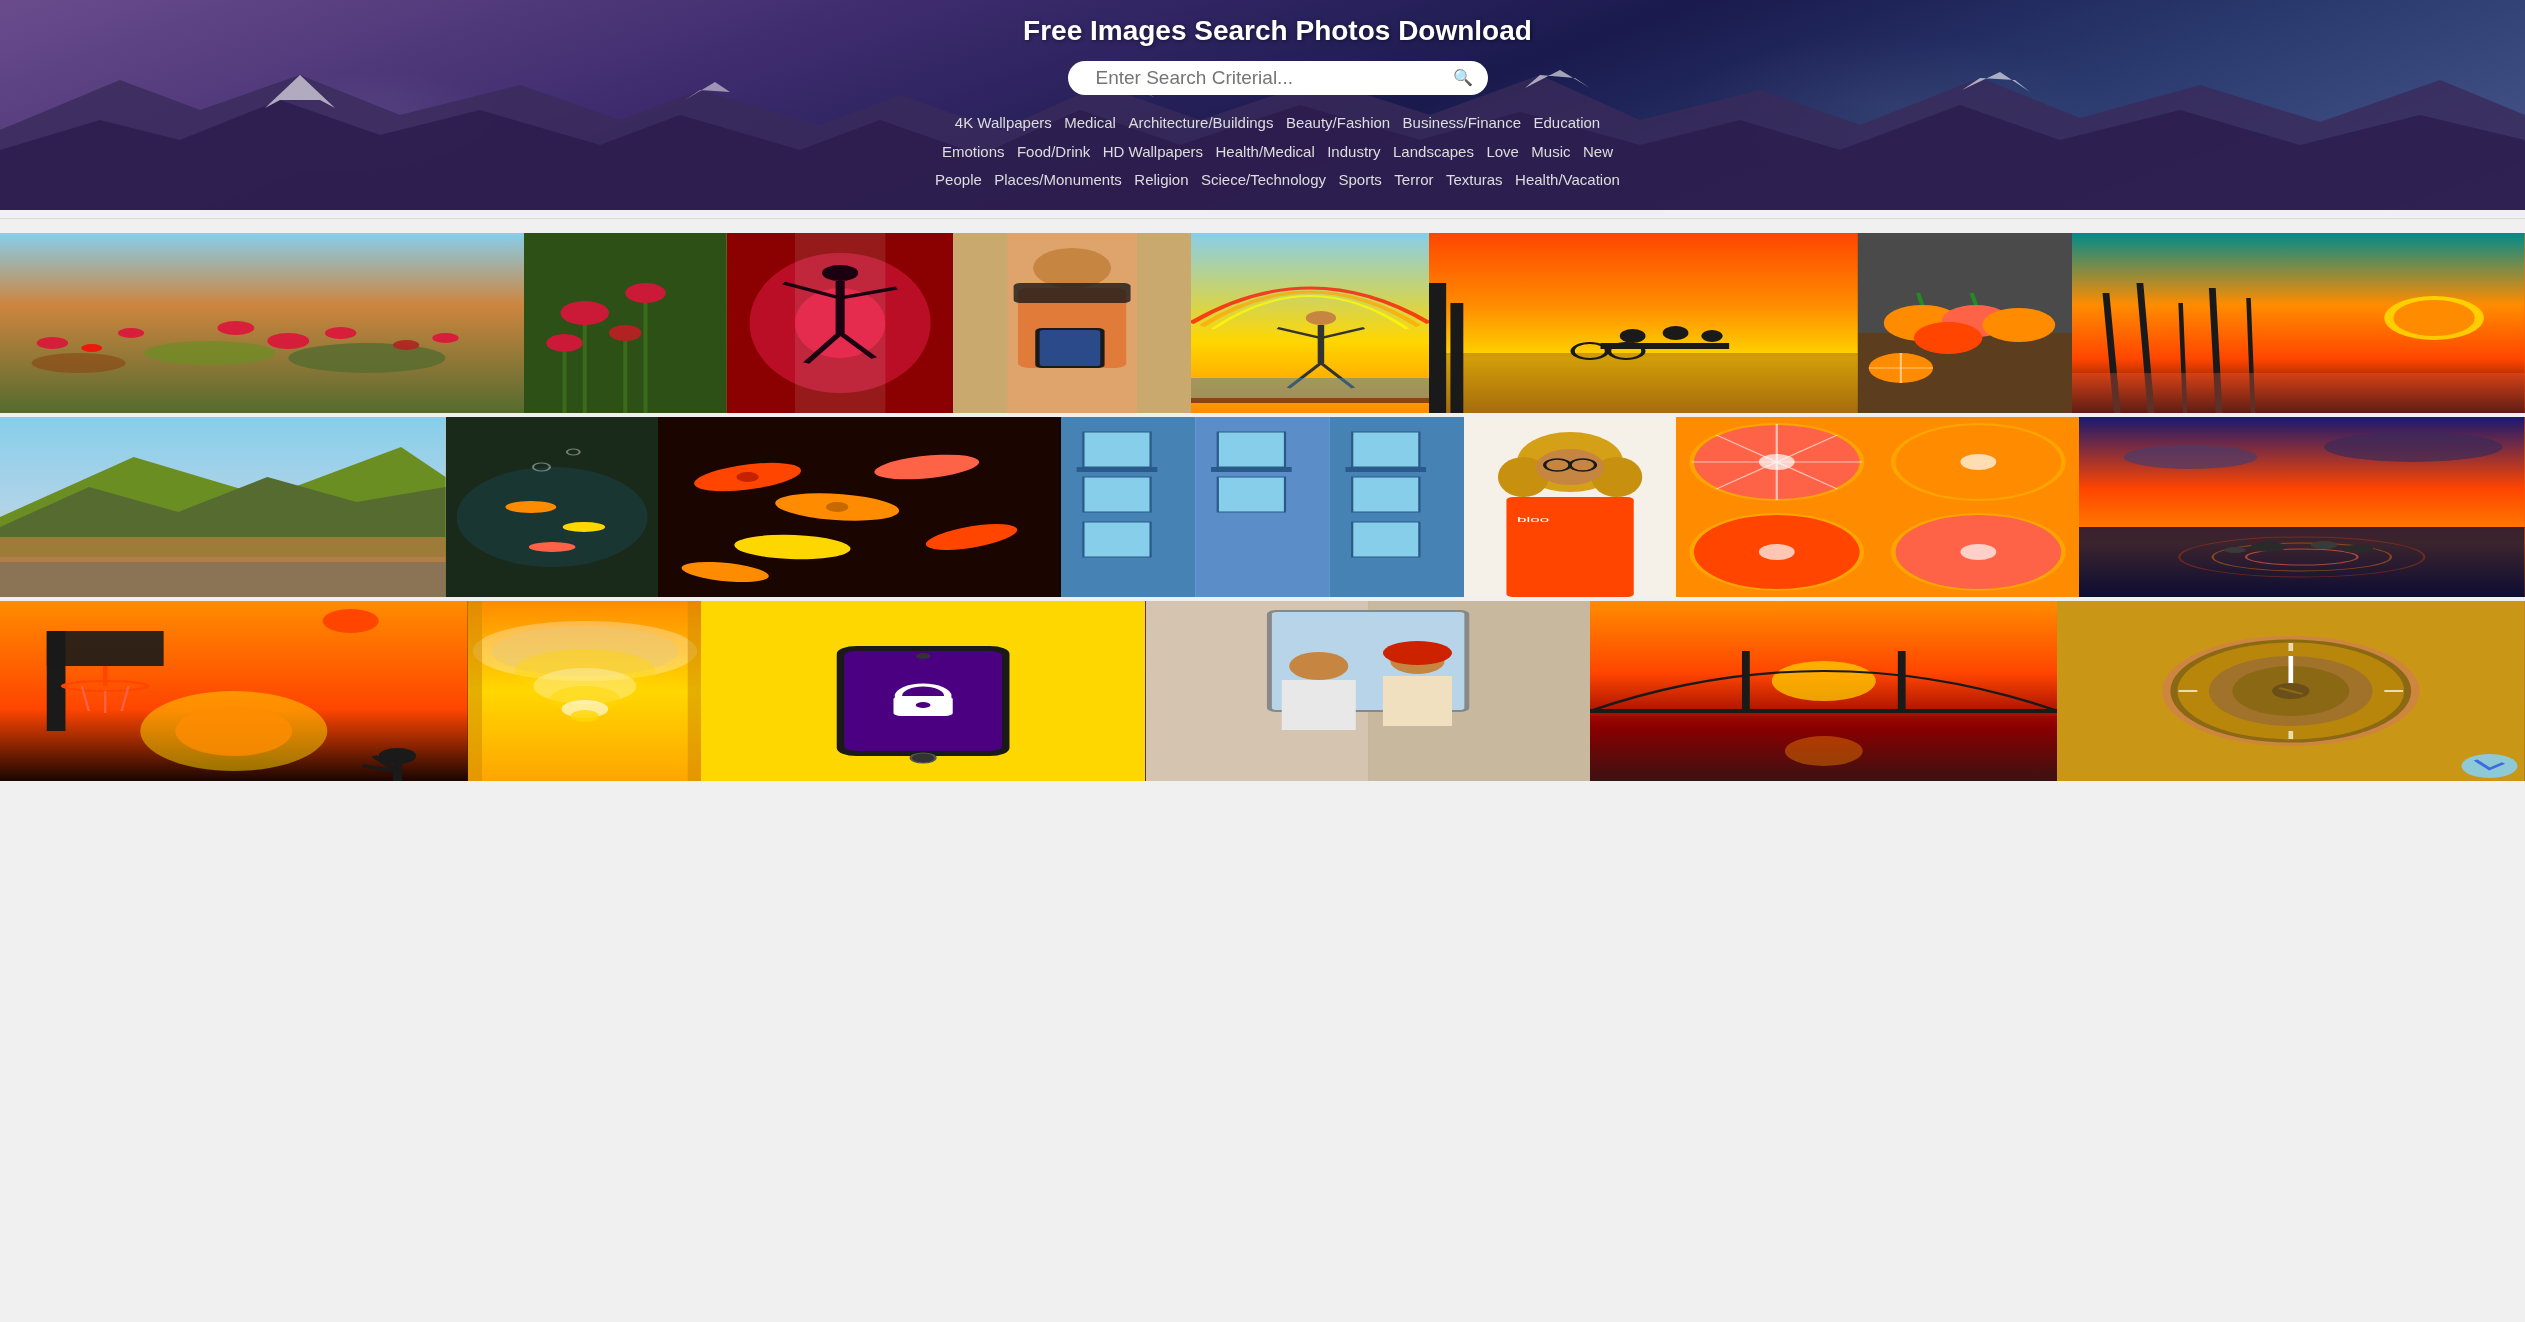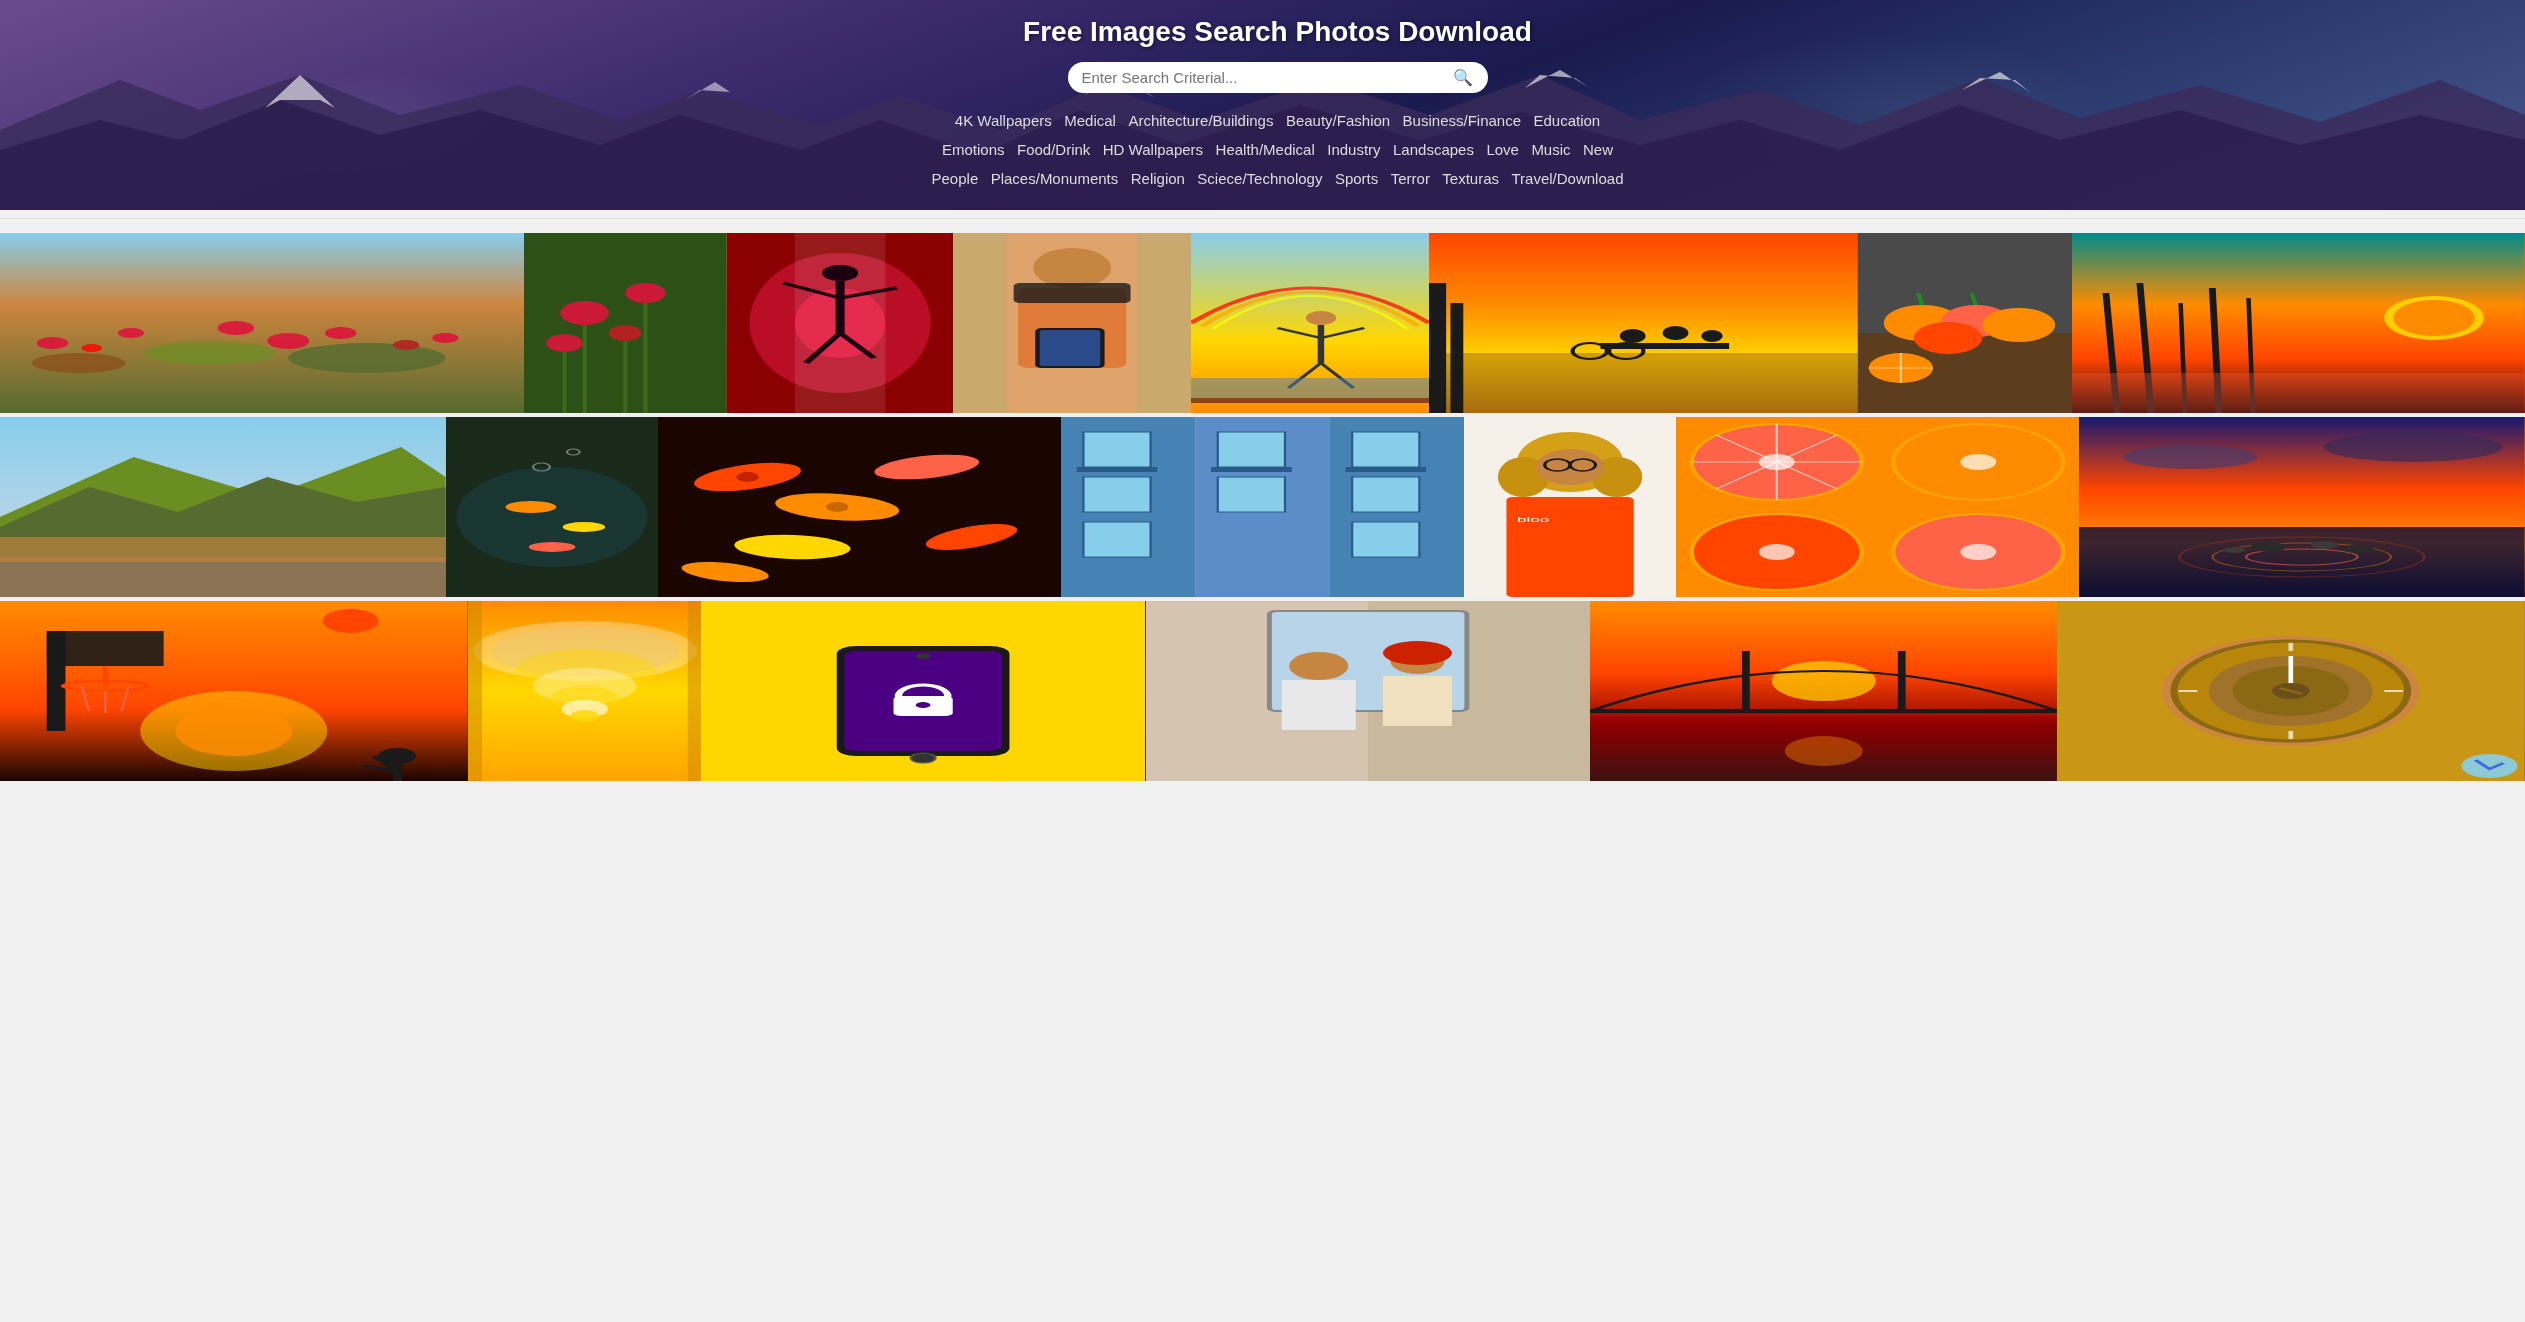--- a/index.html
+++ b/index.html
@@ -54,22 +54,23 @@
       background: #fff;
       border-radius: 24px;
       width: 420px;
       padding: 6px 14px;
       margin-bottom: 14px;
     }
     .search-bar input {
       border: none;
       outline: none;
       flex: 1;
-      font-size: 15px;
+      font-size: 19px;
       color: #555;
+      margin-left: 14px;
     }
     .search-bar button {
       border: none;
       background: none;
       cursor: pointer;
       font-size: 16px;
       color: #555;
     }
 
     .category-links {
@@ -220,21 +221,21 @@
       <a href="#">New</a>
     </div>
     <div>
       <a href="#">People</a>
       <a href="#">Places/Monuments</a>
       <a href="#">Religion</a>
       <a href="#">Sciece/Technology</a>
       <a href="#">Sports</a>
       <a href="#">Terror</a>
       <a href="#">Texturas</a>
-      <a href="#">Travel/Download</a>
+      <a href="#">Health/Vacation</a>
     </div>
   </div>
 </div>
 
 <div class="divider"></div>
 
 <div class="gallery-container">
 
   <div class="gallery-row row1">
     <div class="gallery-item item1">

